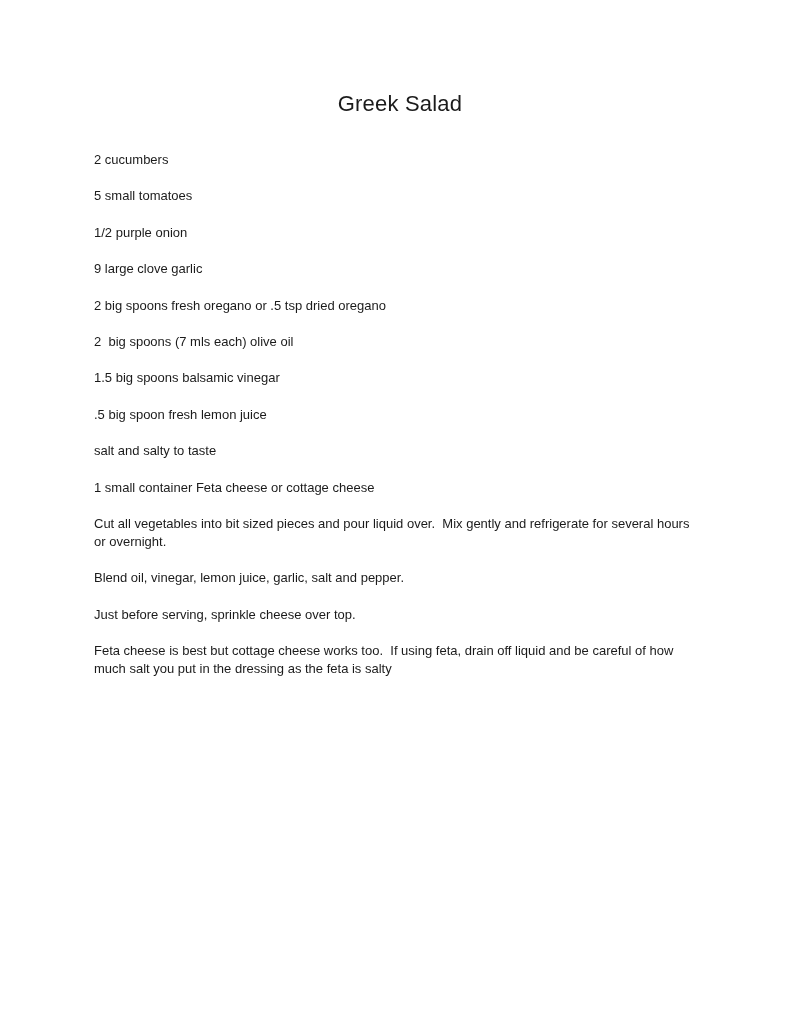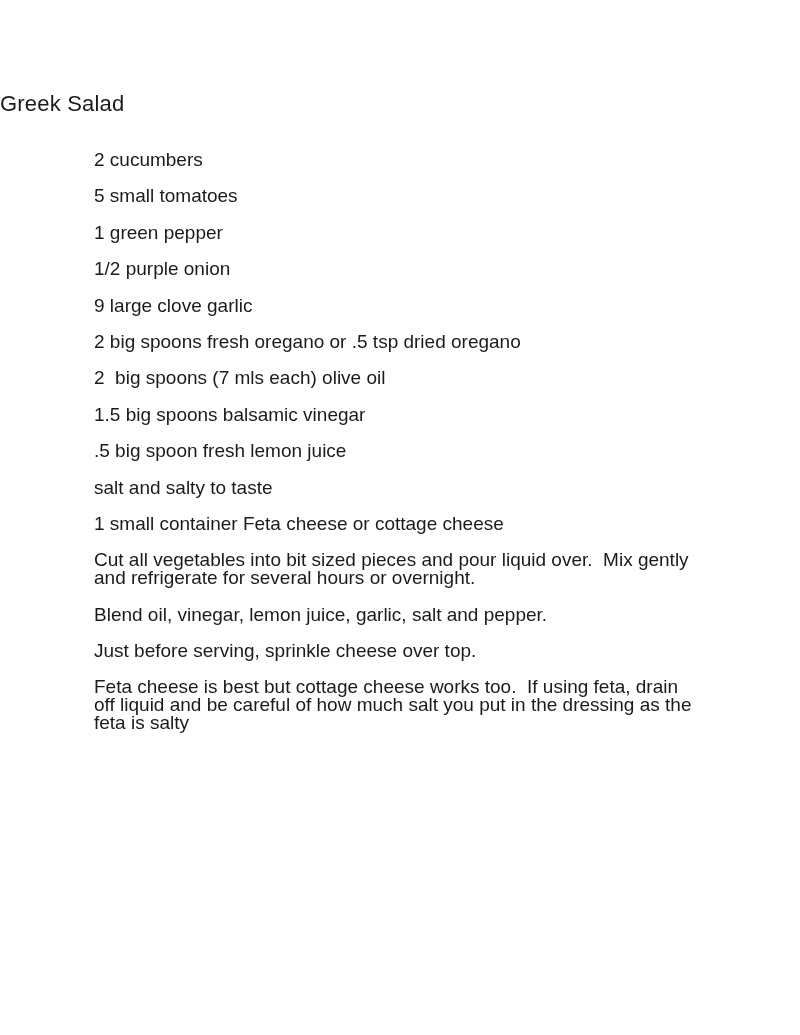--- a/index.html
+++ b/index.html
@@ -12,49 +12,48 @@
     width: 800px;
     height: 1035px;
     background: #ffffff;
     overflow: hidden;
     font-family: "Liberation Sans", "DejaVu Sans", sans-serif;
     color: #1b1b1b;
   }
   .doc-title {
     margin: 0;
     padding-top: 91px;
-    text-align: left;
+    text-align: center;
     font-size: 22px;
     font-weight: 400;
     letter-spacing: 0.2px;
     color: #1b1b1b;
   }
   .doc-body {
     margin-top: 34px;
     margin-left: 94px;
     width: 604px;
   }
   .doc-body p {
     margin: 0 0 18.4px 0;
-    font-size: 19px;
+    font-size: 13px;
     line-height: 18px;
     white-space: pre-wrap;
     color: #1b1b1b;
   }
 </style>
 </head>
 <body>
 
 <div class="page">
   <h1 class="doc-title">Greek Salad</h1>
 
   <div class="doc-body">
     <p>2 cucumbers</p>
     <p>5 small tomatoes</p>
-    <p>1 green pepper</p>
     <p>1/2 purple onion</p>
     <p>9 large clove garlic</p>
     <p>2 big spoons fresh oregano or .5 tsp dried oregano</p>
     <p>2  big spoons (7 mls each) olive oil</p>
     <p>1.5 big spoons balsamic vinegar</p>
     <p>.5 big spoon fresh lemon juice</p>
     <p>salt and salty to taste</p>
     <p>1 small container Feta cheese or cottage cheese</p>
     <p>Cut all vegetables into bit sized pieces and pour liquid over.  Mix gently and refrigerate for several hours or overnight.</p>
     <p>Blend oil, vinegar, lemon juice, garlic, salt and pepper.</p>

